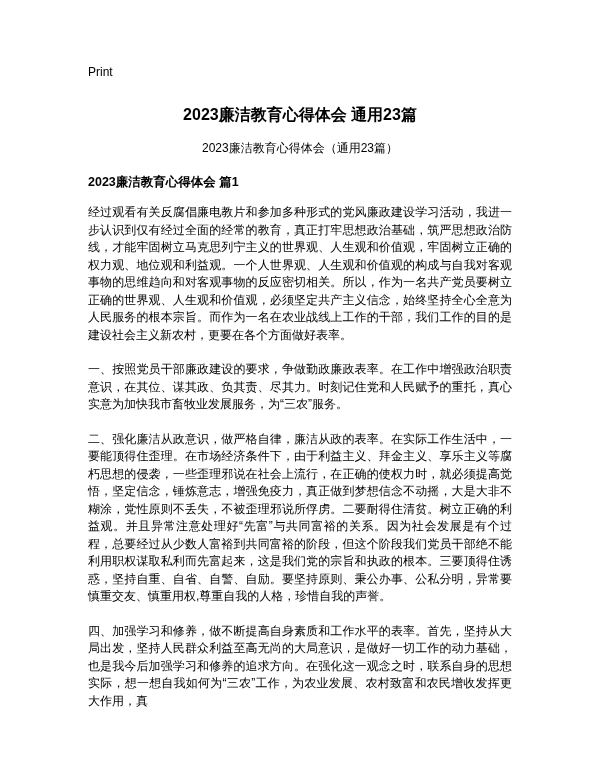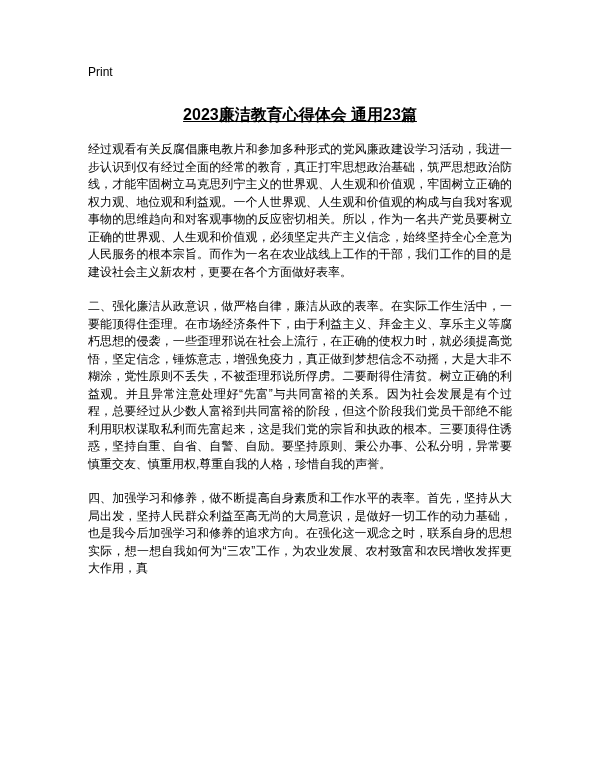--- a/index.html
+++ b/index.html
@@ -28,21 +28,20 @@
     margin: 0 0 26px 0;
     cursor: pointer;
     display: inline-block;
   }
   .doc-title {
     font-size: 16px;
     line-height: 20px;
     font-weight: bold;
     text-align: center;
     margin: 0 0 16px 0;
-    text-decoration: underline;
   }
   .doc-subtitle {
     font-size: 12px;
     line-height: 15px;
     text-align: center;
     margin: 0 0 18px 0;
   }
   .section-heading {
     font-size: 12.5px;
     line-height: 16px;
@@ -61,23 +60,26 @@
 </style>
 </head>
 <body>
 
 <div class="page">
 
   <div class="print-label">Print</div>
 
   <h1 class="doc-title">2023廉洁教育心得体会 通用23篇</h1>
 
+  <div class="doc-subtitle">2023廉洁教育心得体会（通用23篇）</div>
 
+  <div class="section-heading">2023廉洁教育心得体会 篇1</div>
 
   <p class="body-para">经过观看有关反腐倡廉电教片和参加多种形式的党风廉政建设学习活动，我进一步认识到仅有经过全面的经常的教育，真正打牢思想政治基础，筑严思想政治防线，才能牢固树立马克思列宁主义的世界观、人生观和价值观，牢固树立正确的权力观、地位观和利益观。一个人世界观、人生观和价值观的构成与自我对客观事物的思维趋向和对客观事物的反应密切相关。所以，作为一名共产党员要树立正确的世界观、人生观和价值观，必须坚定共产主义信念，始终坚持全心全意为人民服务的根本宗旨。而作为一名在农业战线上工作的干部，我们工作的目的是建设社会主义新农村，更要在各个方面做好表率。</p>
 
+  <p class="body-para">一、按照党员干部廉政建设的要求，争做勤政廉政表率。在工作中增强政治职责意识，在其位、谋其政、负其责、尽其力。时刻记住党和人民赋予的重托，真心实意为加快我市畜牧业发展服务，为“三农”服务。</p>
 
   <p class="body-para">二、强化廉洁从政意识，做严格自律，廉洁从政的表率。在实际工作生活中，一要能顶得住歪理。在市场经济条件下，由于利益主义、拜金主义、享乐主义等腐朽思想的侵袭，一些歪理邪说在社会上流行，在正确的使权力时，就必须提高觉悟，坚定信念，锤炼意志，增强免疫力，真正做到梦想信念不动摇，大是大非不糊涂，党性原则不丢失，不被歪理邪说所俘虏。二要耐得住清贫。树立正确的利益观。并且异常注意处理好“先富”与共同富裕的关系。因为社会发展是有个过程，总要经过从少数人富裕到共同富裕的阶段，但这个阶段我们党员干部绝不能利用职权谋取私利而先富起来，这是我们党的宗旨和执政的根本。三要顶得住诱惑，坚持自重、自省、自警、自励。要坚持原则、秉公办事、公私分明，异常要慎重交友、慎重用权,尊重自我的人格，珍惜自我的声誉。</p>
 
 
   <p class="body-para">四、加强学习和修养，做不断提高自身素质和工作水平的表率。首先，坚持从大局出发，坚持人民群众利益至高无尚的大局意识，是做好一切工作的动力基础，也是我今后加强学习和修养的追求方向。在强化这一观念之时，联系自身的思想实际，想一想自我如何为“三农”工作，为农业发展、农村致富和农民增收发挥更大作用，真</p>
 
 </div>
 
 </body></html>

